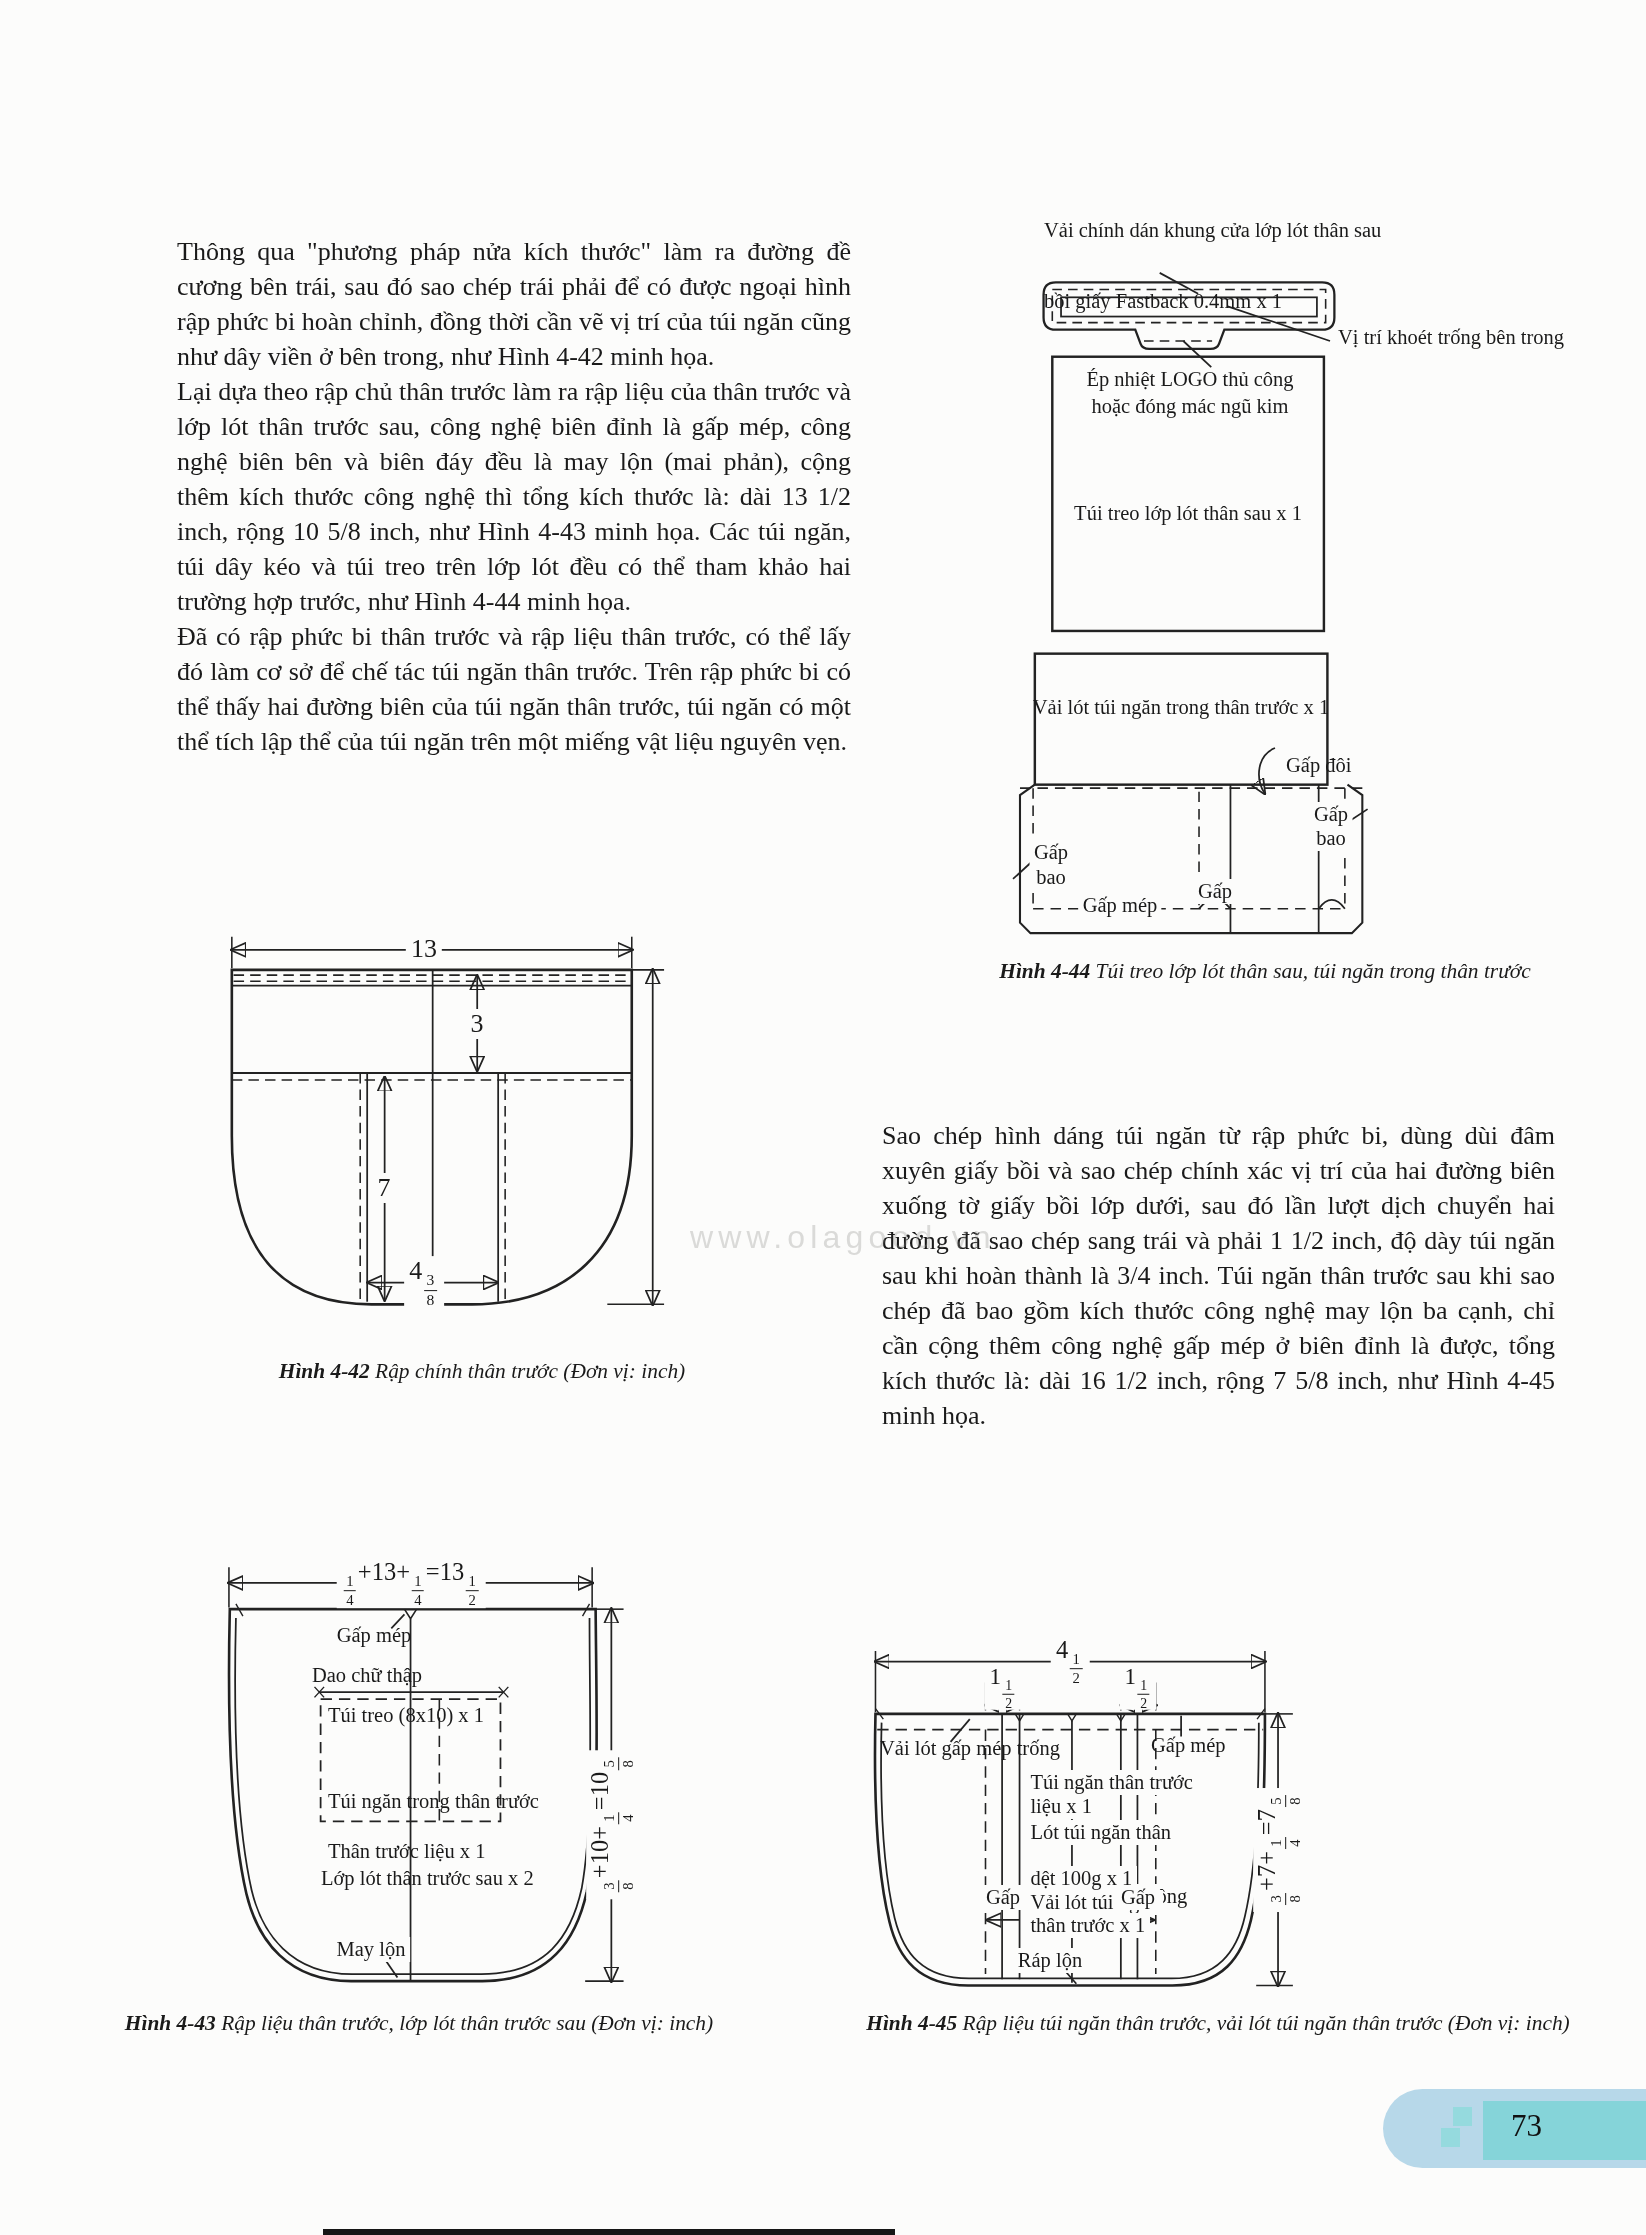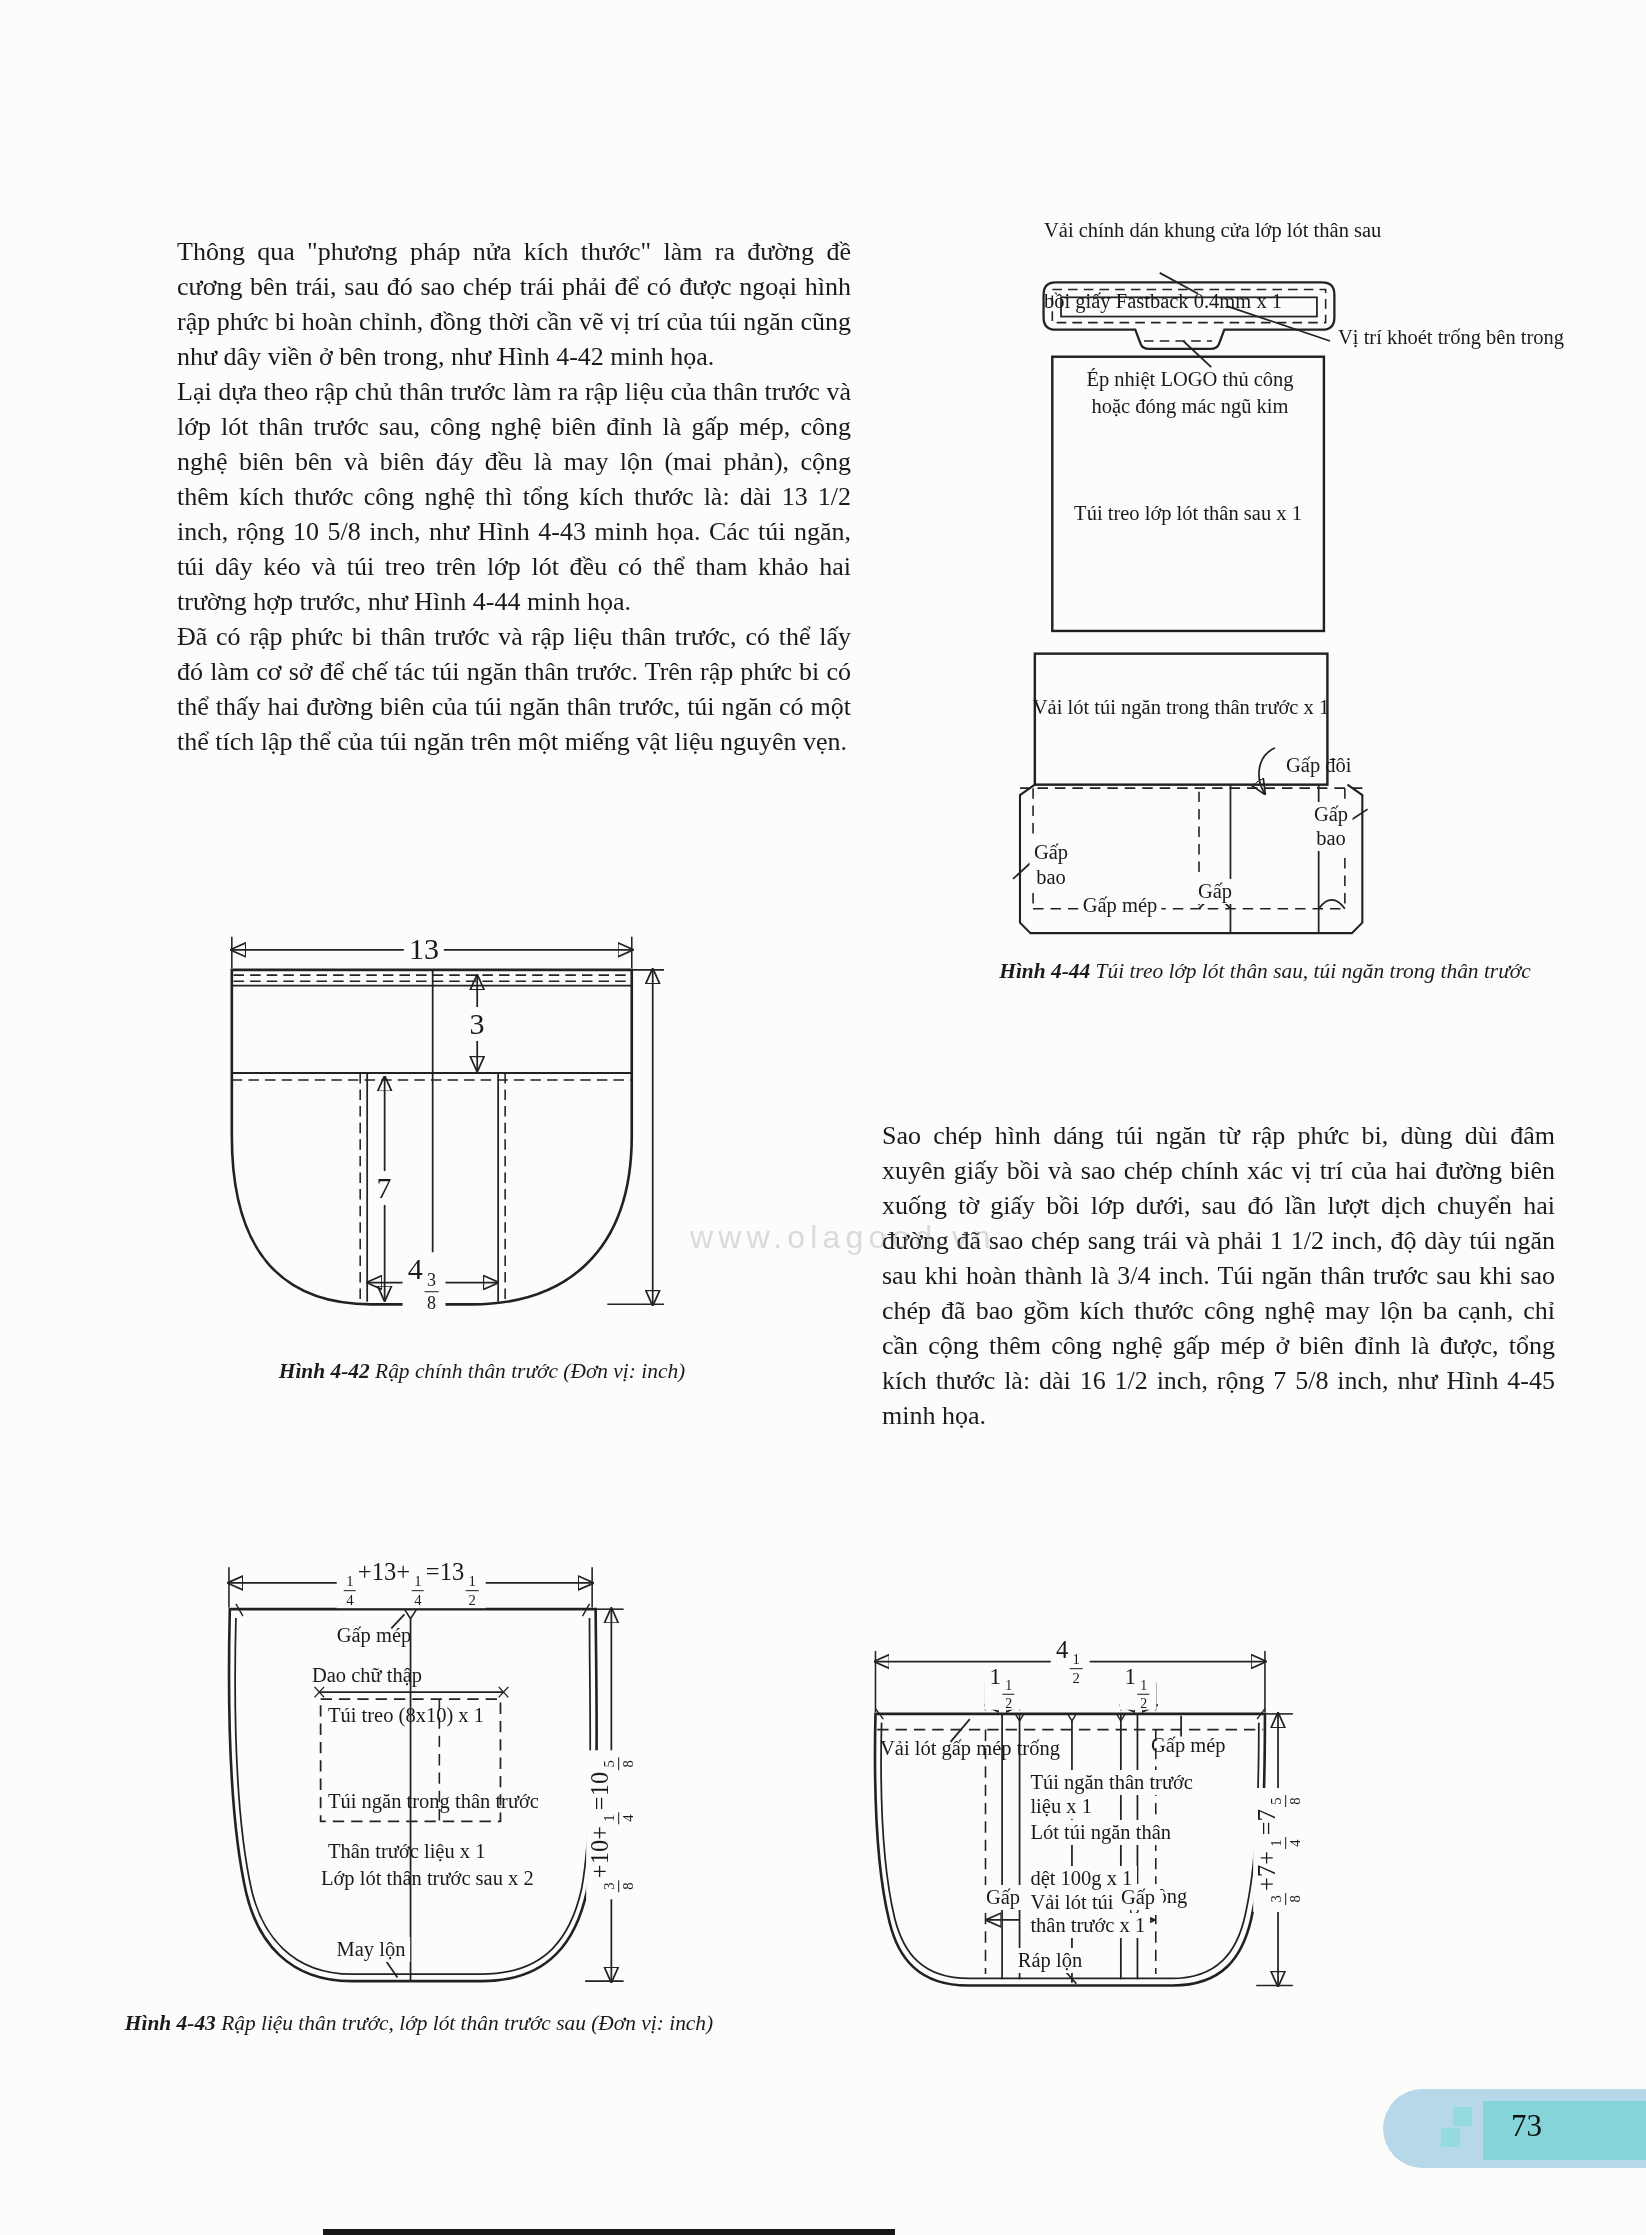--- a/index.html
+++ b/index.html
@@ -5,21 +5,21 @@
   html,body{margin:0;padding:0;background:#e8e8e6;}
   .page{position:relative;width:1646px;height:2236px;background:#fcfcfb;overflow:hidden;
         font-family:"Liberation Serif", serif;color:#1a1a1a;}
   .col{position:absolute;text-align:justify;font-size:26px;line-height:35px;}
   .col p{margin:0;}
   .watermark{position:absolute;font-family:"Liberation Sans", sans-serif;font-size:32px;
         color:rgba(140,140,135,0.30);letter-spacing:5.2px;white-space:nowrap;}
   .fig-label{position:absolute;font-size:20.5px;line-height:24.5px;white-space:nowrap;}
   .ctr{transform:translateX(-50%);text-align:center;}
   .wbg{background:#fcfcfb;padding:0 4.4px;}
-  .dim{position:absolute;font-size:30px;white-space:nowrap;background:#fcfcfb;padding:0 5.2px;}
+  .dim{position:absolute;font-size:26px;white-space:nowrap;background:#fcfcfb;padding:0 5.2px;}
   .dimc{transform:translate(-50%,-50%);}
   .rot{transform:translate(-50%,-50%) rotate(-90deg);}
   .frac{display:inline-flex;flex-direction:column;align-items:center;line-height:1;
         font-size:0.60em;vertical-align:-0.40em;margin:0 1.7px;}
   .frac .fn{border-bottom:1.7px solid #1a1a1a;padding:0 2.6px 1.7px;}
   .frac .fd{padding-top:1.7px;}
   .caption{position:absolute;font-size:21.4px;font-style:italic;white-space:nowrap;
         transform:translateX(-50%);}
   .caption .cb{font-weight:bold;}
   svg.fig{position:absolute;overflow:visible;}
@@ -309,20 +309,23 @@
         <span class="fn">3</span>
         <span class="fd">8</span>
       </span><span>+7+</span><span class="frac">
         <span class="fn">1</span>
         <span class="fd">4</span>
       </span><span>=7</span><span class="frac">
         <span class="fn">5</span>
         <span class="fd">8</span>
       </span>
   </div>
+  <div class="caption" style="left:1218px;top:2011px;">
+    <span class="cb">Hình 4-45</span><span> Rập liệu túi ngăn thân trước, vải lót túi ngăn thân trước (Đơn vị: inch)</span>
+  </div>
 
   <div class="footer-pill"></div>
   <div class="footer-sq1"></div>
   <div class="footer-sq2"></div>
   <div class="footer-teal"></div>
   <div class="page-number">73</div>
 
   <div class="bottom-strip"></div>
 
 </div>

